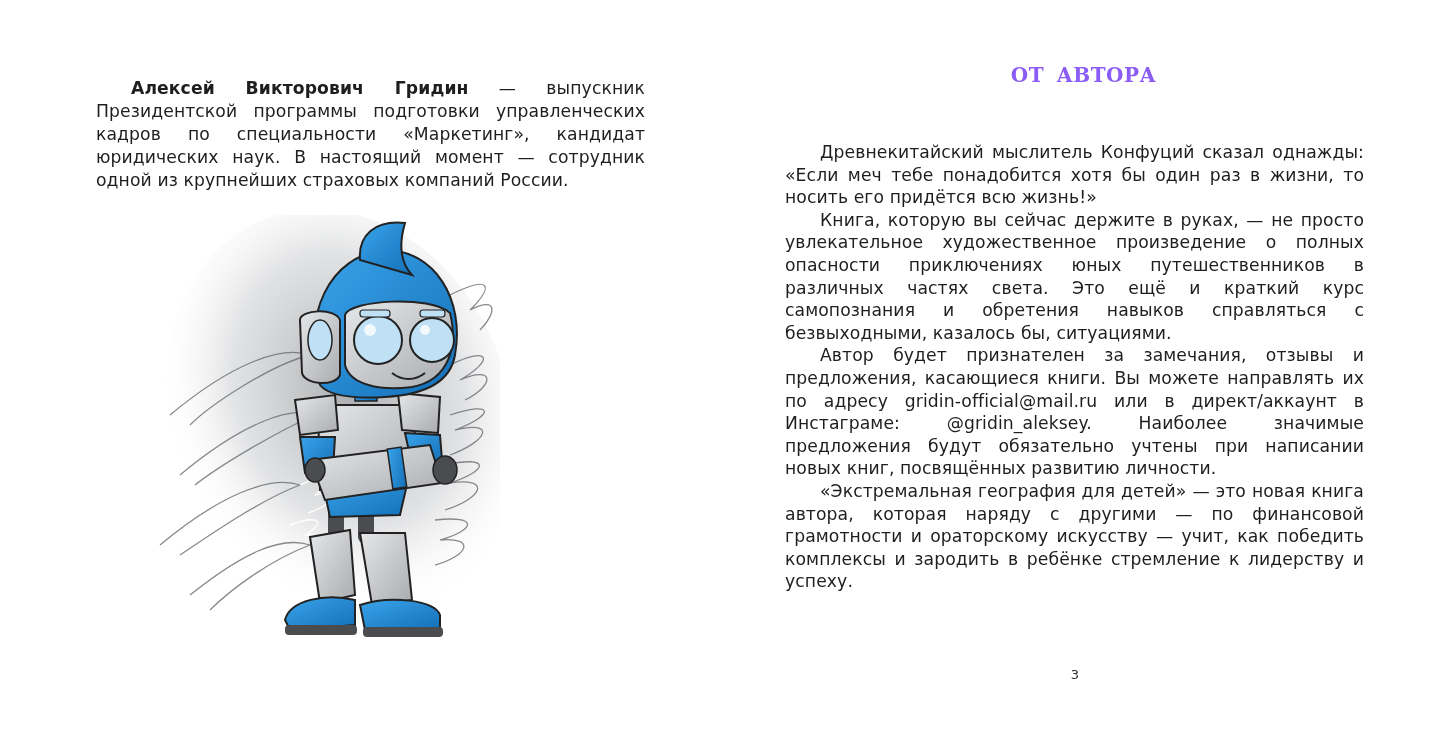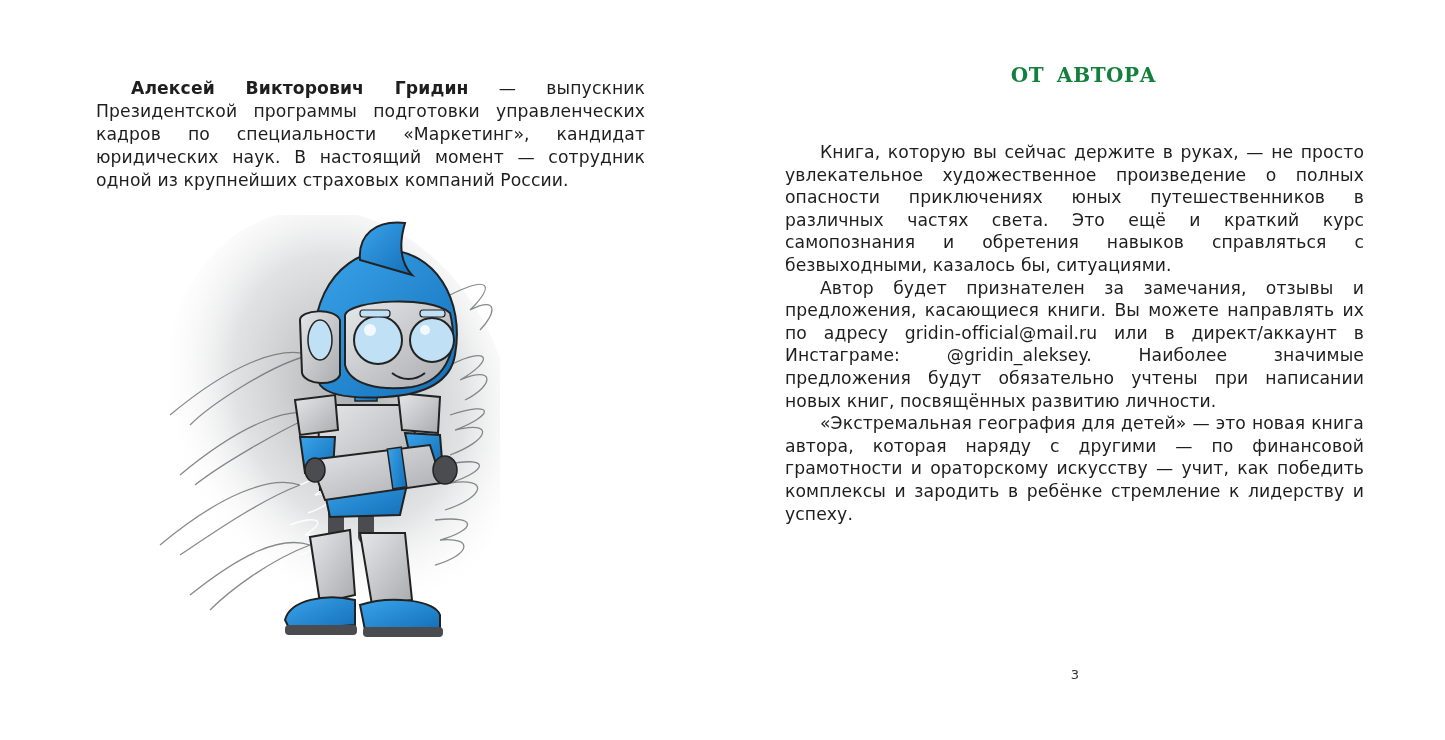--- a/index.html
+++ b/index.html
@@ -12,21 +12,21 @@
   .bio { position: absolute; left: 82px; top: 63px; width: 577px;
          font-size: 17.2px; line-height: 23px; text-align: justify; text-align-last: left;
          letter-spacing: 0.1px; }
   .bio p { margin: 14px; text-indent: 35px; }
   .bio b { font-weight: bold; }
 
   .illustration { position: absolute; left: 150px; top: 215px; width: 350px; height: 430px; }
 
   .title { position: absolute; left: 0; width: 723px; top: 63px; text-align: center;
            font-family: "DejaVu Serif", "Liberation Serif", serif; font-weight: bold;
-           font-size: 20px; color: #15803d; letter-spacing: 0.5px; word-spacing: 5px; }
+           font-size: 20px; color: #8b5cf6; letter-spacing: 0.5px; word-spacing: 5px; }
 
   .text { position: absolute; left: 63px; top: 141px; width: 579px;
           font-size: 17.2px; line-height: 22.6px; text-align: justify; text-align-last: left;
           letter-spacing: 0.1px; }
   .text p { margin: 0; text-indent: 35px; }
 
   .page-num { position: absolute; left: 0; width: 706px; top: 667px; text-align: center; font-size: 13px; color: #333; }
 </style>
 </head>
 <body>
@@ -119,18 +119,19 @@
       <rect x="270" y="95" width="25" height="7" rx="3" fill="#bfe0f5" stroke="#222" stroke-width="1.2"></rect>
 
       <path d="M242 158 C252 166, 265 166, 275 158" fill="none" stroke="#222" stroke-width="2"></path>
     </svg>
   </div>
 </div>
 
 <div class="page page-right">
   <div class="title">ОТ  АВТОРА</div>
   <div class="text">
+    <p>Древнекитайский мыслитель Конфуций сказал однажды: «Если меч тебе понадобится хотя бы один раз в жизни, то носить его придётся всю жизнь!»</p>
     <p>Книга, которую вы сейчас держите в руках, — не просто увлекательное художественное произведение о полных опасности приключениях юных путешественников в различных частях света. Это ещё и краткий курс самопознания и обретения навыков справляться с безвыходными, казалось бы, ситуациями.</p>
     <p>Автор будет признателен за замечания, отзывы и предложения, касающиеся книги. Вы можете направлять их по адресу gridin-official@mail.ru или в директ/аккаунт в Инстаграме: @gridin_aleksey. Наиболее значимые предложения будут обязательно учтены при написании новых книг, посвящённых развитию личности.</p>
     <p>«Экстремальная география для детей» — это новая книга автора, которая наряду с другими — по финансовой грамотности и ораторскому искусству — учит, как победить комплексы и зародить в ребёнке стремление к лидерству и успеху.</p>
   </div>
   <div class="page-num">3</div>
 </div>
 
 </body></html>

